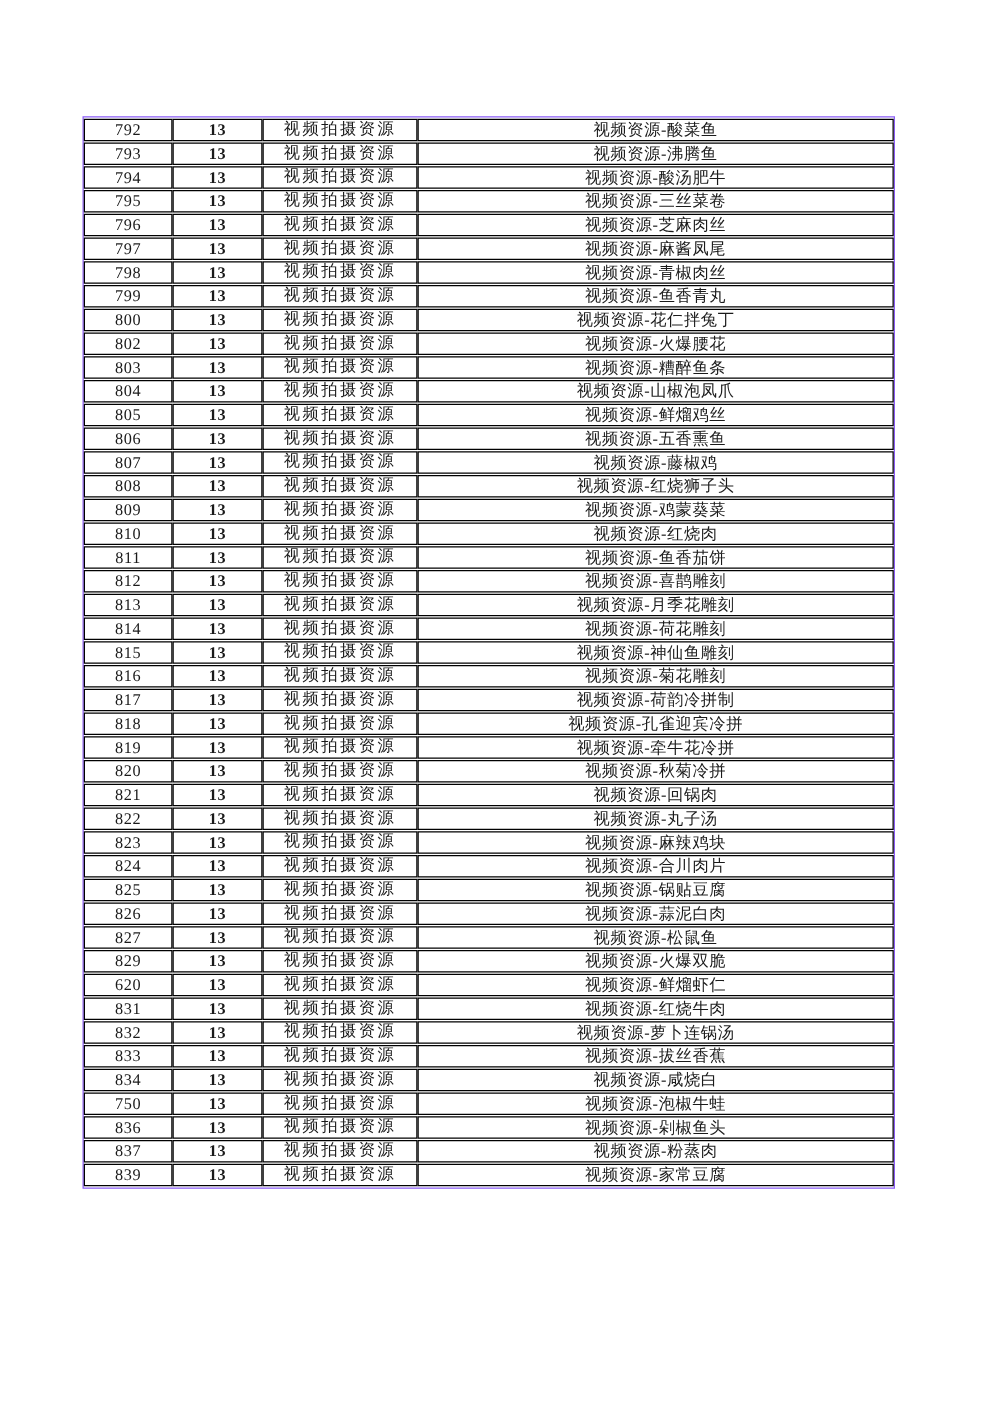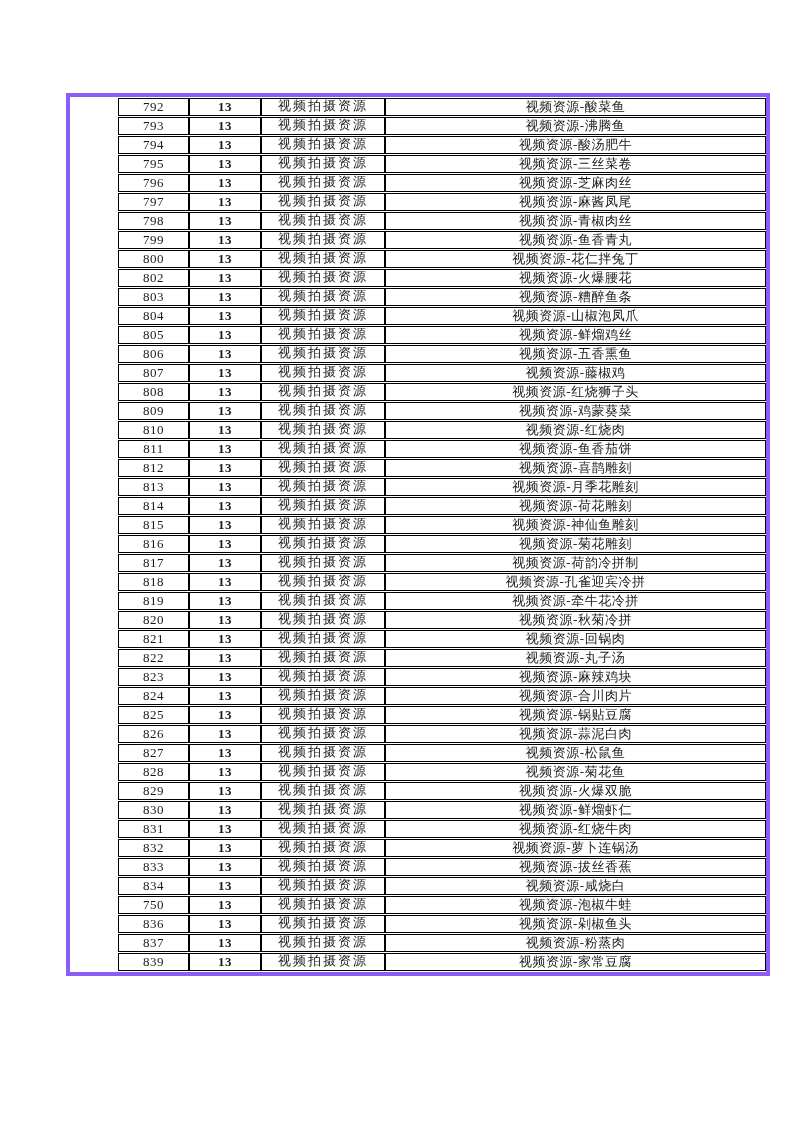--- a/index.html
+++ b/index.html
@@ -17,22 +17,21 @@
     overflow: hidden;
   }
   table.resource-table {
     position: absolute;
     left: 66px;
     top: 93px;
     width: 648px;
     table-layout: fixed;
     border-collapse: separate;
     border-spacing: 0 1px;
-    border: 4px solid #8b5cf6;
-    padding-left: 48px;
+    border: 1px solid #8b5cf6;
   }
   table.resource-table td {
     box-sizing: border-box;
     border: 1px solid #000;
     height: 18px;
     padding: 0 2px;
     text-align: center;
     vertical-align: middle;
     font-size: 13px;
     line-height: 16px;
@@ -265,33 +264,27 @@
           <td class="col2">视频拍摄资源</td>
           <td class="col3">视频资源-蒜泥白肉</td>
         </tr>
         <tr>
           <td class="col0">827</td>
           <td class="col1">13</td>
           <td class="col2">视频拍摄资源</td>
           <td class="col3">视频资源-松鼠鱼</td>
         </tr>
         <tr>
-          <td class="col0">828</td>
-          <td class="col1">13</td>
-          <td class="col2">视频拍摄资源</td>
-          <td class="col3">视频资源-菊花鱼</td>
-        </tr>
-        <tr>
           <td class="col0">829</td>
           <td class="col1">13</td>
           <td class="col2">视频拍摄资源</td>
           <td class="col3">视频资源-火爆双脆</td>
         </tr>
         <tr>
-          <td class="col0">830</td>
+          <td class="col0">620</td>
           <td class="col1">13</td>
           <td class="col2">视频拍摄资源</td>
           <td class="col3">视频资源-鲜熘虾仁</td>
         </tr>
         <tr>
           <td class="col0">831</td>
           <td class="col1">13</td>
           <td class="col2">视频拍摄资源</td>
           <td class="col3">视频资源-红烧牛肉</td>
         </tr>

